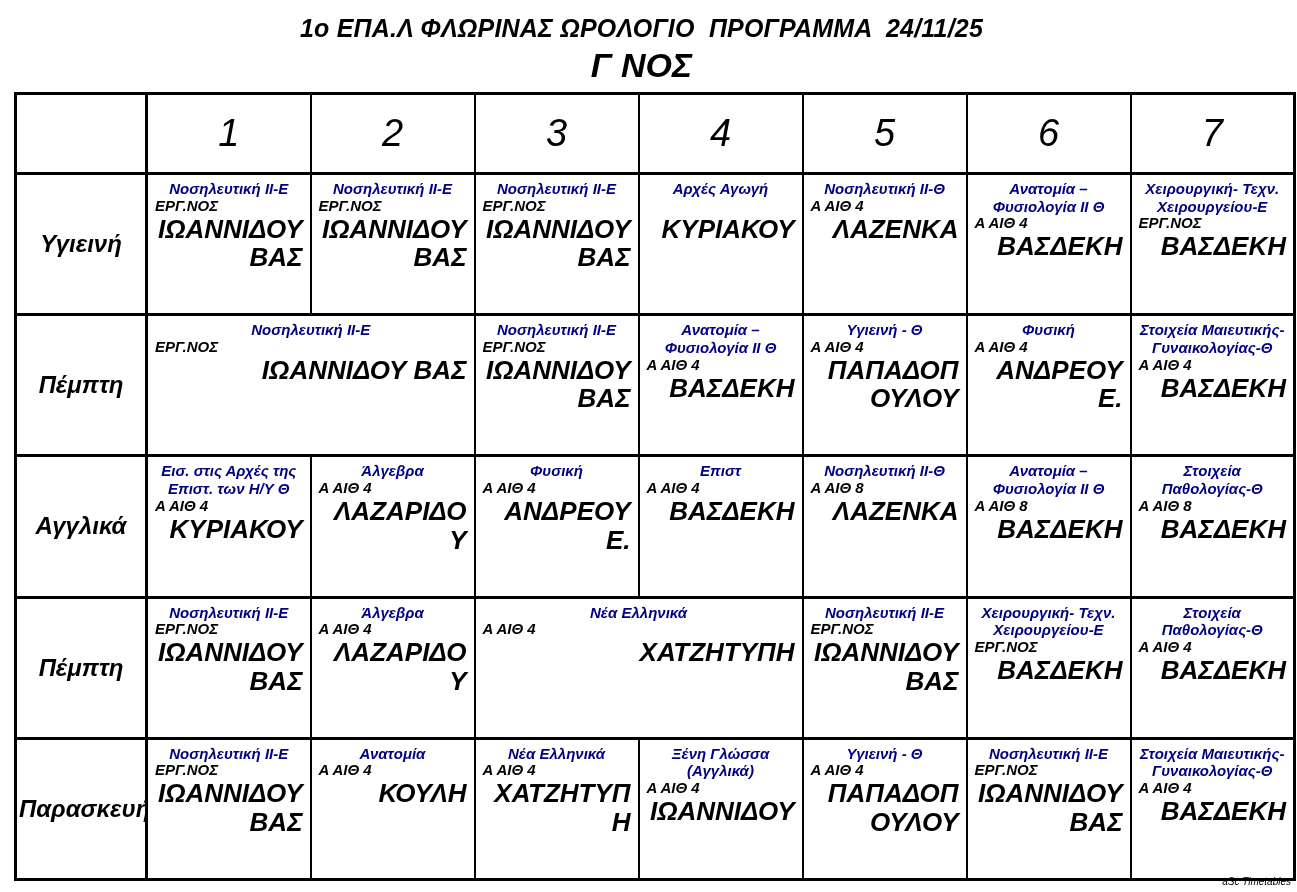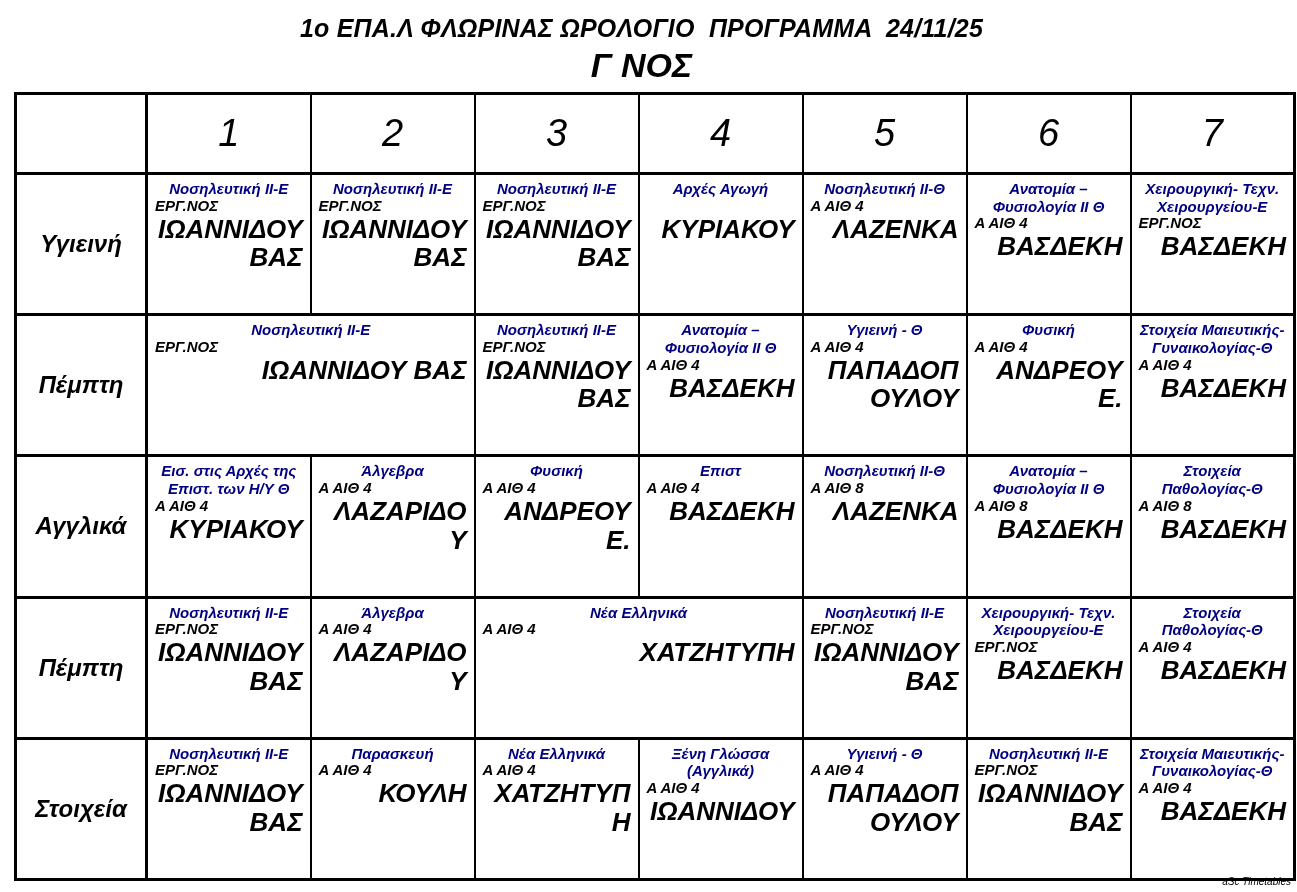--- a/index.html
+++ b/index.html
@@ -305,31 +305,31 @@
           </td>
           <td colspan="1">
             <div class="cell">
               <div class="subject">Στοιχεία Παθολογίας-Θ</div>
               <div class="room">Α ΑΙΘ 4</div>
               <div class="teacher">ΒΑΣΔΕΚΗ</div>
             </div>
           </td>
         </tr>
         <tr>
-          <th class="day">Στοιχεία</th>
-          <td colspan="1">
-            <div class="cell">
-              <div class="subject">Νοσηλευτική ΙΙ-Ε</div>
-              <div class="room">ΕΡΓ.ΝΟΣ</div>
-              <div class="teacher">ΙΩΑΝΝΙΔΟΥ ΒΑΣ</div>
-            </div>
-          </td>
-          <td colspan="1">
-            <div class="cell">
-              <div class="subject">Παρασκευή</div>
+          <th class="day">Παρασκευή</th>
+          <td colspan="1">
+            <div class="cell">
+              <div class="subject">Νοσηλευτική ΙΙ-Ε</div>
+              <div class="room">ΕΡΓ.ΝΟΣ</div>
+              <div class="teacher">ΙΩΑΝΝΙΔΟΥ ΒΑΣ</div>
+            </div>
+          </td>
+          <td colspan="1">
+            <div class="cell">
+              <div class="subject">Ανατομία</div>
               <div class="room">Α ΑΙΘ 4</div>
               <div class="teacher">ΚΟΥΛΗ</div>
             </div>
           </td>
           <td colspan="1">
             <div class="cell">
               <div class="subject">Νέα Ελληνικά</div>
               <div class="room">Α ΑΙΘ 4</div>
               <div class="teacher">ΧΑΤΖΗΤΥΠΗ</div>
             </div>

